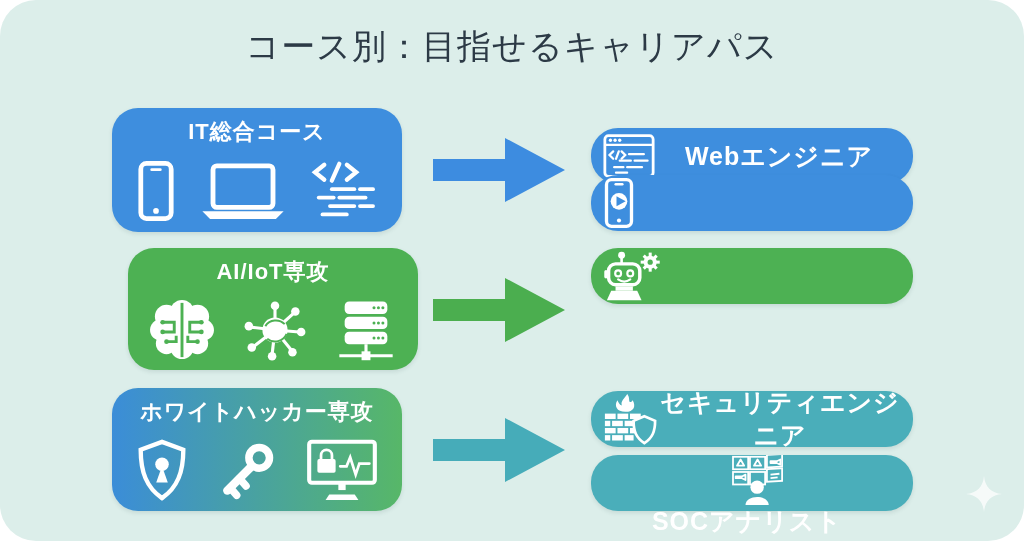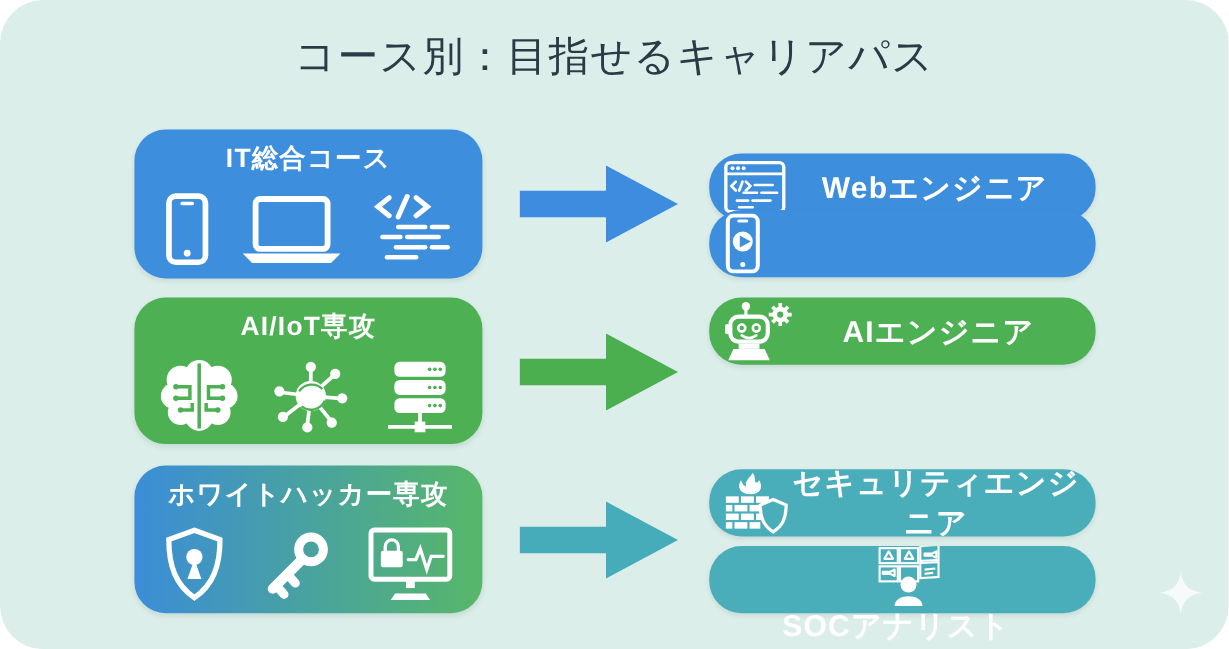--- a/index.html
+++ b/index.html
@@ -14,21 +14,21 @@
     position:absolute;top:24px;left:0;width:1024px;margin:0;
     text-align:center;font-size:34px;font-weight:400;color:#2c3a46;letter-spacing:1px;
   }
   
   .course-box{
     position:absolute;left:112px;width:290px;border-radius:26px;
     display:flex;flex-direction:column;align-items:center;
     box-shadow:0 2px 4px rgba(40,70,70,.12);
   }
   .course-box.b1{top:108px;height:124px;background:#3e8ede;}
-  .course-box.b2{top:248px;height:122px;background:#4db153;}
+  .course-box.b2{top:248px;height:122px;background:#4db153;margin-left:16px;}
   .course-box.b3{top:388px;height:123px;background:linear-gradient(90deg,#3b8dd8,#57b768);}
   .course-title{
     margin-top:9px;color:#ffffff;font-size:22px;font-weight:800;letter-spacing:1px;
   }
   .course-icons{
     flex:1;display:flex;align-items:center;justify-content:center;gap:27px;margin-top:2px;
   }
   .course-icons svg{display:block;}
   
   .arrow{position:absolute;left:433px;width:132px;height:80px;}
@@ -245,21 +245,20 @@
         <g stroke="#fff" stroke-width="3.5">
           <line x1="53" y1="3" x2="53" y2="25"></line>
             <line x1="42" y1="14" x2="64" y2="14"></line>
           <line x1="45.5" y1="6.5" x2="60.5" y2="21.5"></line>
             <line x1="60.5" y1="6.5" x2="45.5" y2="21.5"></line>
         </g>
         <circle cx="53" cy="14" r="7.5" fill="#fff"></circle>
         <circle cx="53" cy="14" r="3" fill="#4db153"></circle>
       </svg>
     </span>
-    <span class="pill-label">AIエンジニア</span>
   </div>
 
 
   <section class="course-box b3">
     <div class="course-title">ホワイトハッカー専攻</div>
     <div class="course-icons">
       <span>
         <svg width="56" height="62" viewBox="0 0 56 64">
           <path d="M28,3 L50,11 C50,34 44,50 28,61 C12,50 6,34 6,11 Z" fill="none" stroke="#fff" stroke-width="4.5"></path>
           <circle cx="28" cy="26" r="7" fill="#fff"></circle>

